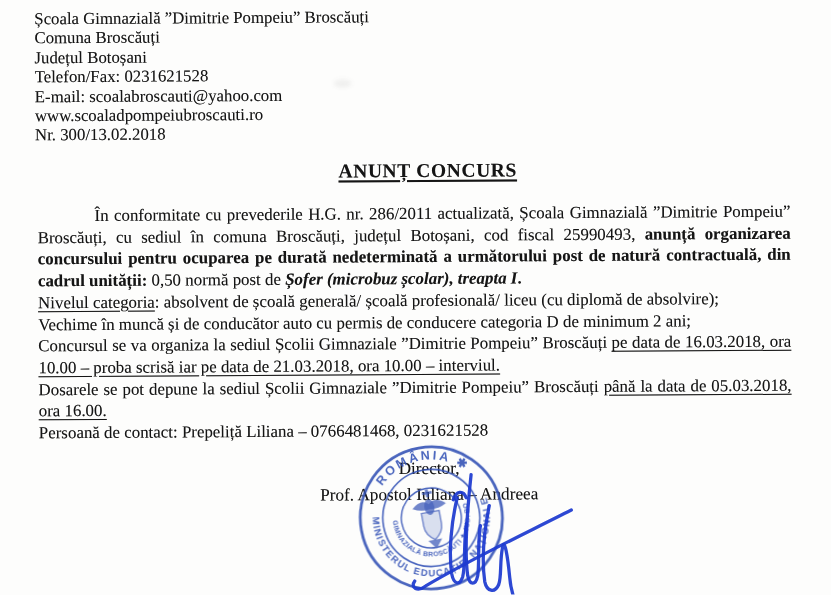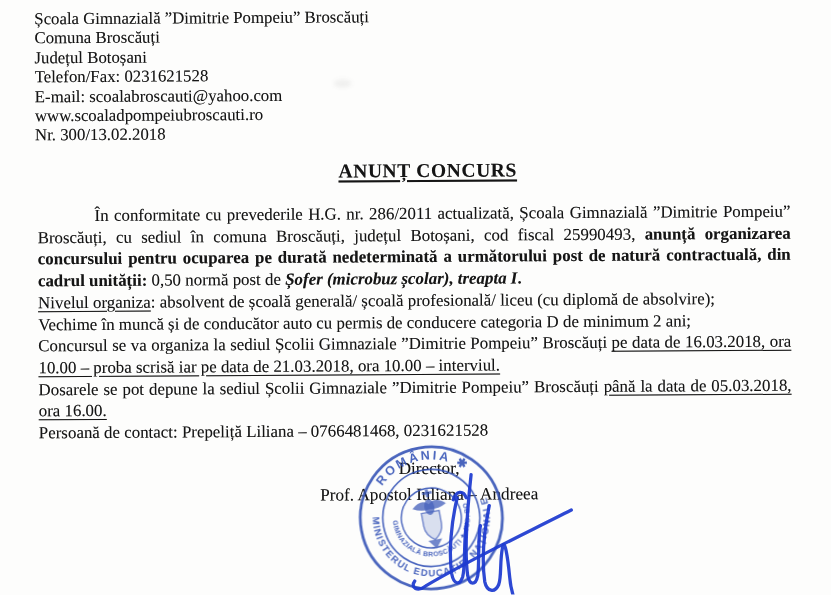--- a/index.html
+++ b/index.html
@@ -47,21 +47,21 @@
     </div>
 
     <div class="smudge"></div>
 
     <div class="doc-title">
       <span>ANUNȚ CONCURS</span>
     </div>
 
     <div class="body-text">
       <p class="indent"><span>În conformitate cu prevederile H.G. nr. 286/2011 actualizată, Școala Gimnazială ”Dimitrie Pompeiu” Broscăuți, cu sediul în comuna Broscăuți, județul Botoșani, cod fiscal 25990493, </span><span class="b">anunță organizarea concursului pentru ocuparea pe durată nedeterminată a următorului post de natură contractuală, din cadrul unității:</span><span> 0,50 normă post de </span><span class="b i">Șofer (microbuz școlar), treapta I</span><span class="b">.</span></p>
-      <p><span class="u">Nivelul organiza</span><span>: absolvent de școală generală/ școală profesională/ liceu (cu diplomă de absolvire);</span></p>
+      <p><span class="u">Nivelul categoria</span><span>: absolvent de școală generală/ școală profesională/ liceu (cu diplomă de absolvire);</span></p>
       <p><span>Vechime în muncă și de conducător auto cu permis de conducere categoria D de minimum 2 ani;</span></p>
       <p><span>Concursul se va organiza la sediul Școlii Gimnaziale ”Dimitrie Pompeiu” Broscăuți </span><span class="u">pe data de 16.03.2018, ora 10.00 – proba scrisă iar pe data de 21.03.2018, ora 10.00 – interviul.</span></p>
       <p><span>Dosarele se pot depune la sediul Școlii Gimnaziale ”Dimitrie Pompeiu” Broscăuți </span><span class="u">până la data de 05.03.2018, ora 16.00.</span></p>
       <p><span>Persoană de contact: Prepeliță Liliana – 0766481468, 0231621528</span></p>
     </div>
 
     <div class="sig-block">
       <div>Director,</div>
       <div>Prof. Apostol Iuliana – Andreea</div>
     </div>

